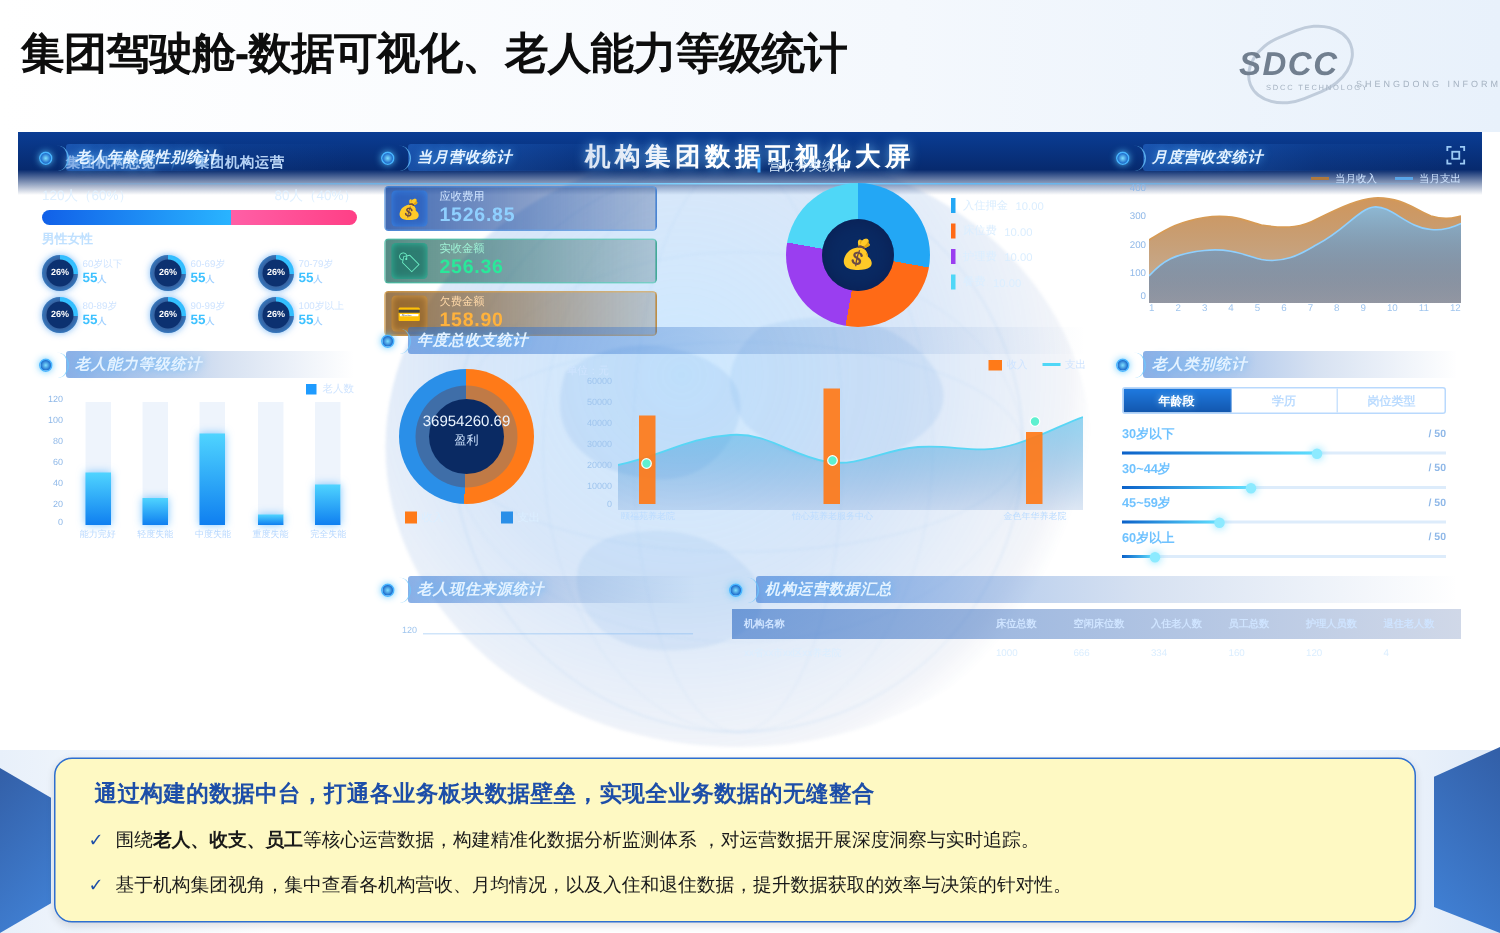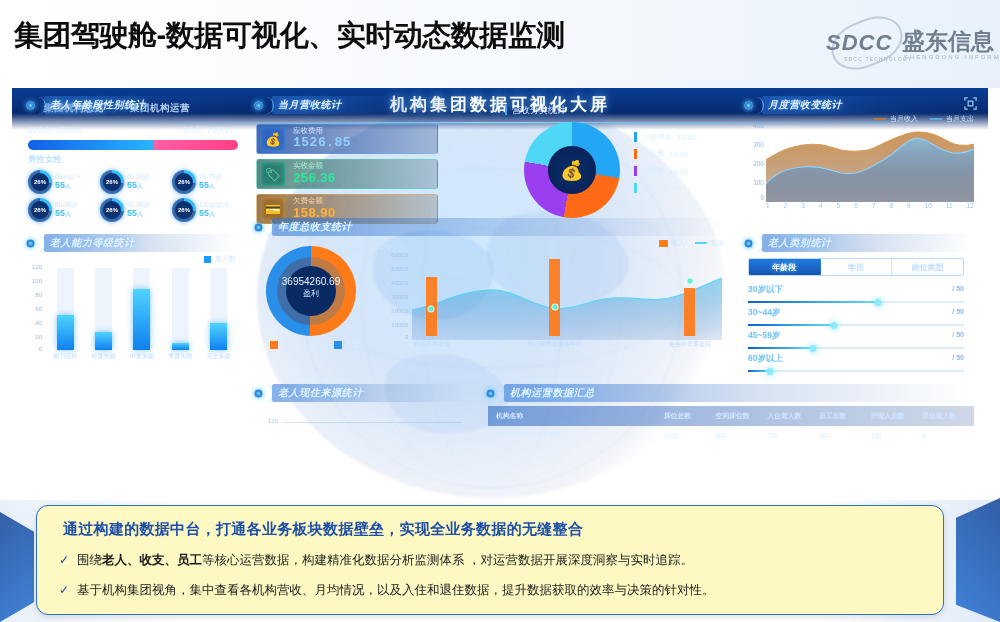--- a/index.html
+++ b/index.html
@@ -158,21 +158,21 @@
     font-size: 13px;
   }
   .r1 .money-ic { background: rgba(25,90,200,.55); color:#bfe2ff; box-shadow:0 0 5px rgba(70,160,255,.6) inset;}
   .r2 .money-ic { background: rgba(10,110,95,.6); color:#6ff3c8; box-shadow:0 0 5px rgba(60,230,190,.6) inset;}
   .r3 .money-ic { background: rgba(150,95,25,.6); color:#ffd9a0; box-shadow:0 0 5px rgba(255,190,90,.6) inset;}
   .money-txt { line-height: 1.15; }
   .money-lbl { font-size: 7.5px; color:#cfe4ff; }
   .r2 .money-lbl { color:#9ef0d4; }
   .r3 .money-lbl { color:#ffd9a8; }
   .money-val { font-size: 13px; font-weight: bold; letter-spacing: .5px; }
-  .r1 .money-val { color:#8fd0ff;font-family:Liberation Mono, monospace; }
+  .r1 .money-val { color:#8fd0ff; }
   .r2 .money-val { color:#2ae89a; }
   .r3 .money-val { color:#ffb23c; }
 
   
   #p-cat { left: 470px; top: 14px; width: 250px; height: 126px; }
   .cat-title { position:absolute; left: 30px; top: 2px; font-size: 9px; color:#dff0ff; }
   .cat-title::before { content:""; position:absolute; left:-7px; top:1px; width:2px; height:10px; background:#3fa9ff; }
   .donut {
     position: absolute; left: 42px; top: 20px; width: 96px; height: 96px; border-radius: 50%;
     background: conic-gradient(
@@ -293,25 +293,24 @@
      background: linear-gradient(135deg,#1f4f9e,#2f77d4); clip-path: polygon(0 0,100% 18%,100% 82%,0 100%); opacity:.9;}
   .deco-blue-r { position:absolute; right:0; top:498px; width:44px; height:124px;
      background: linear-gradient(225deg,#1f4f9e,#2f77d4); clip-path: polygon(100% 0,0 16%,0 86%,100% 100%); opacity:.9;}
   .deco-strip { position:absolute; left:0; top:500px; width:1000px; height:122px; z-index:-1;
      background: linear-gradient(90deg,#e8f0fa,#ffffff 18%,#ffffff 82%,#dfeaf8);}
 </style>
 </head>
 <body>
 
 <div class="slide-header">
-  <div class="slide-title">集团驾驶舱-数据可视化、实时动态数据监测</div>
+  <div class="slide-title">集团驾驶舱-数据可视化、老人能力等级统计</div>
   <div class="logo-wrap">
     <div class="logo-swoosh"></div>
     <div class="logo-sdcc">SDCC</div>
-    <div class="logo-cn">盛东信息</div>
     <div class="logo-en">SDCC TECHNOLOGY</div>
     <div class="logo-en2">SHENGDONG INFORMATION</div>
   </div>
 </div>
 
 <div class="dash">
   <div class="dash-globe">
     <svg class="globe-lines" viewBox="0 0 470 400">
       <ellipse cx="235" cy="200" rx="190" ry="190" fill="none" stroke="#3d8fe0" stroke-width="0.6" opacity="0.5"></ellipse>
       <ellipse cx="235" cy="200" rx="190" ry="70" fill="none" stroke="#3d8fe0" stroke-width="0.5" opacity="0.4"></ellipse>

